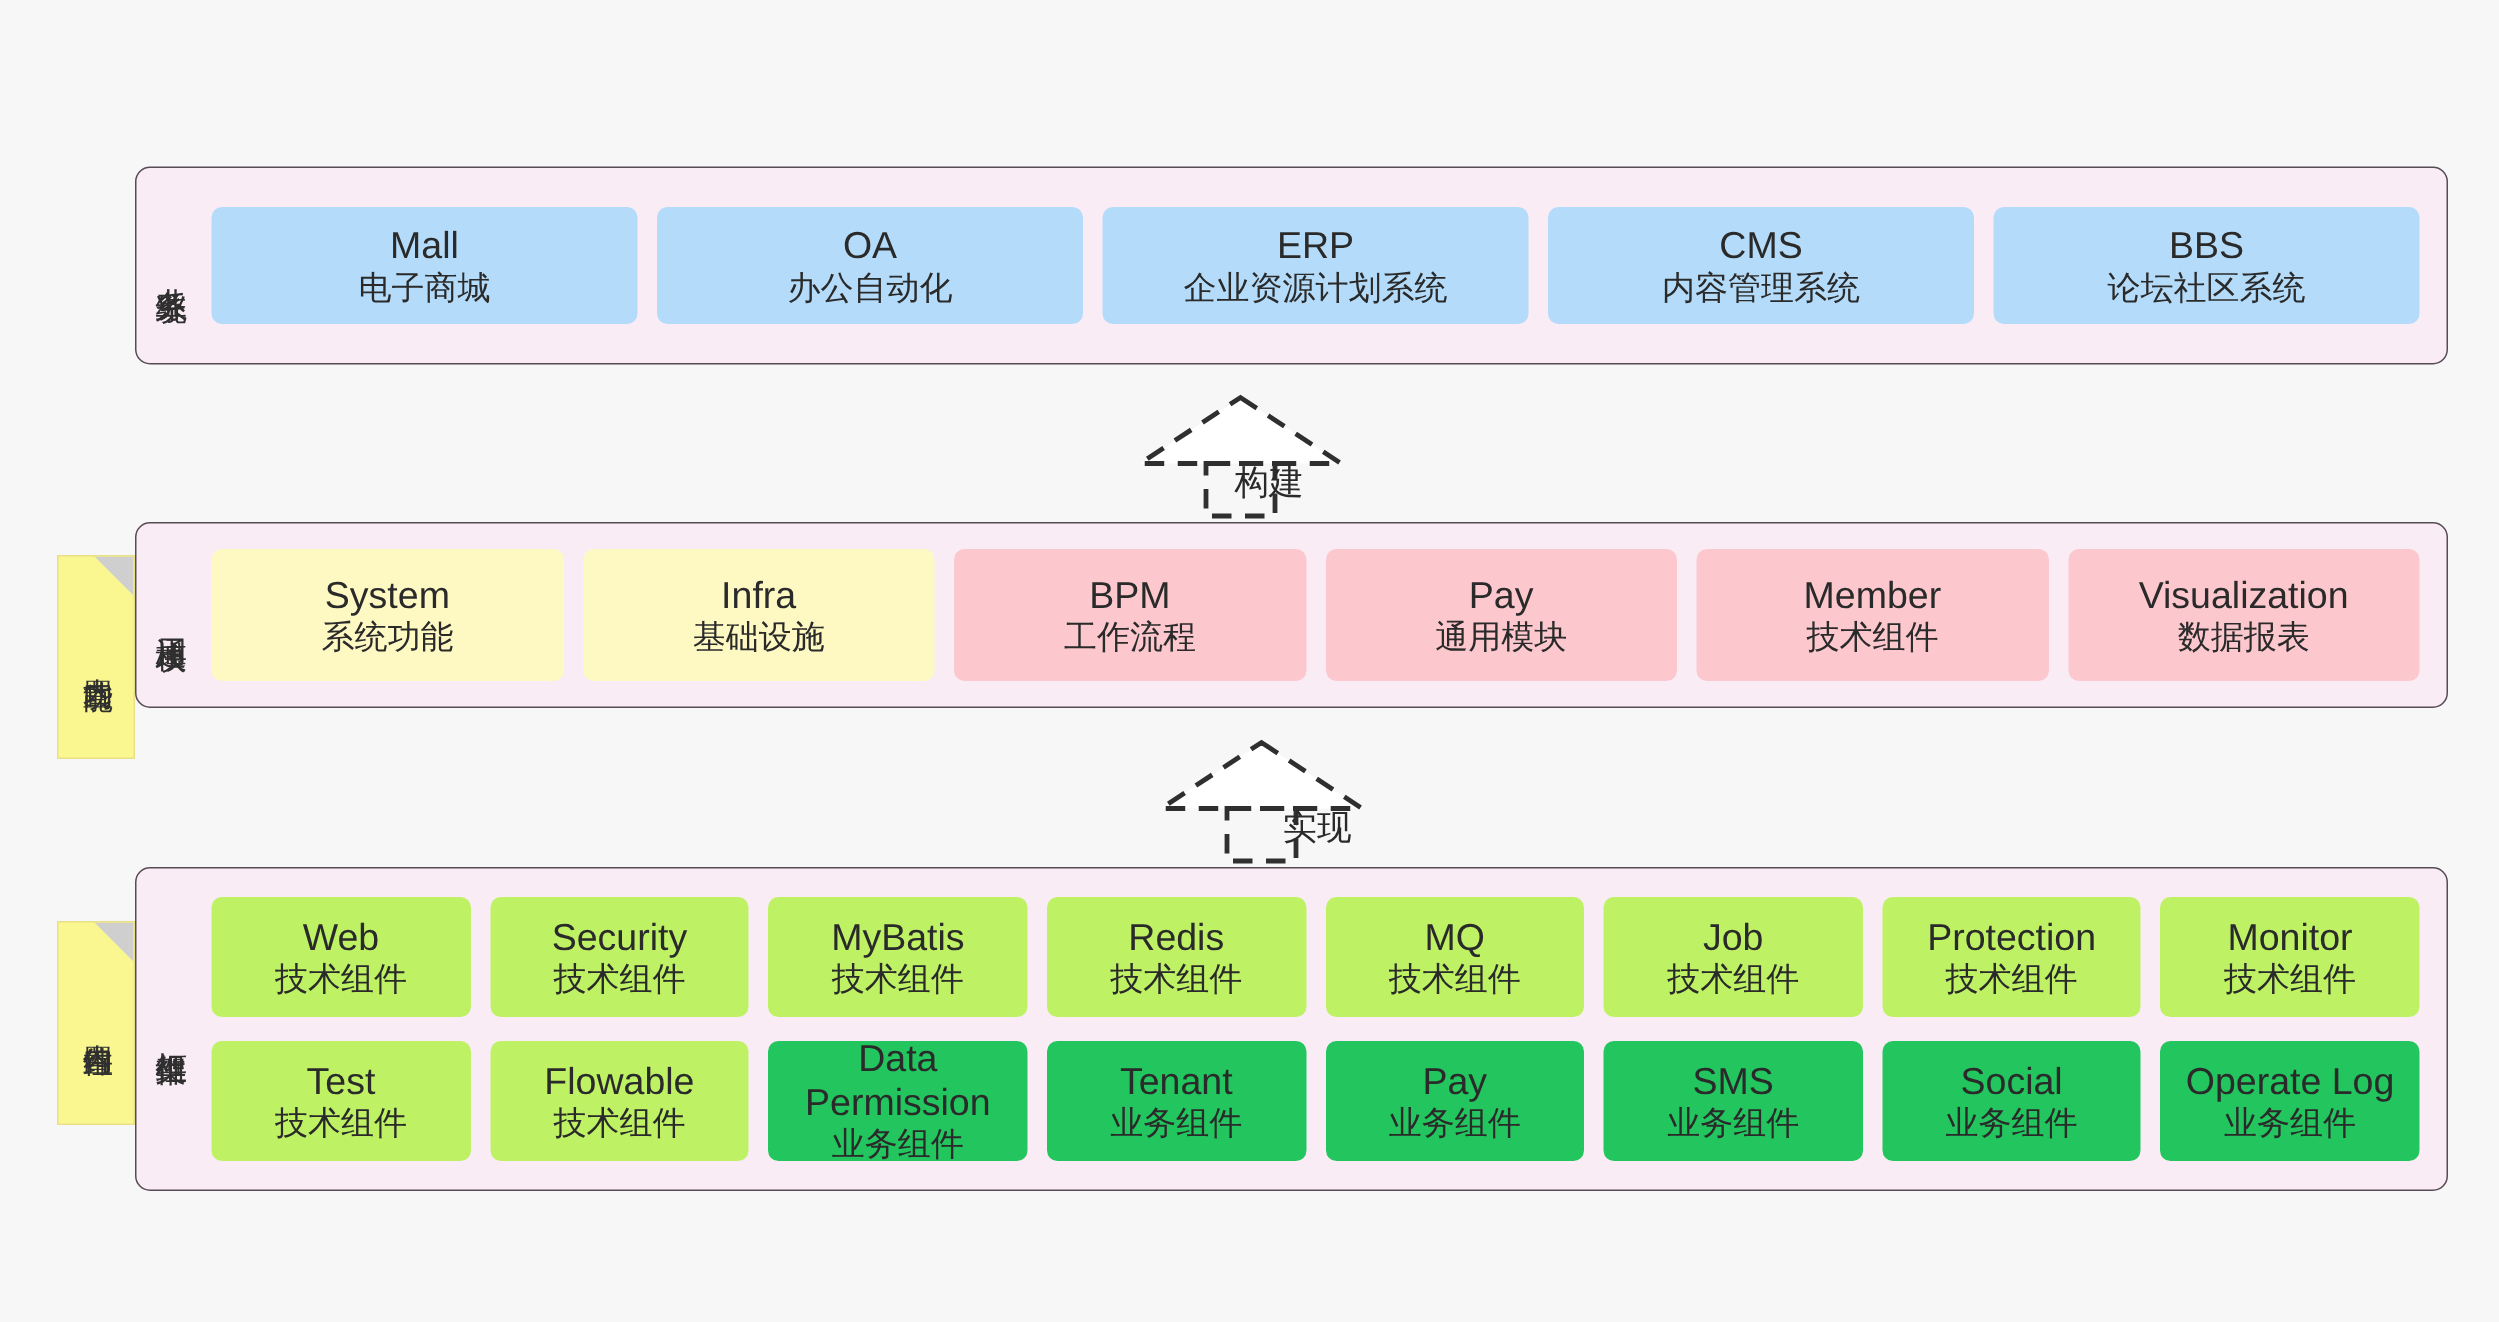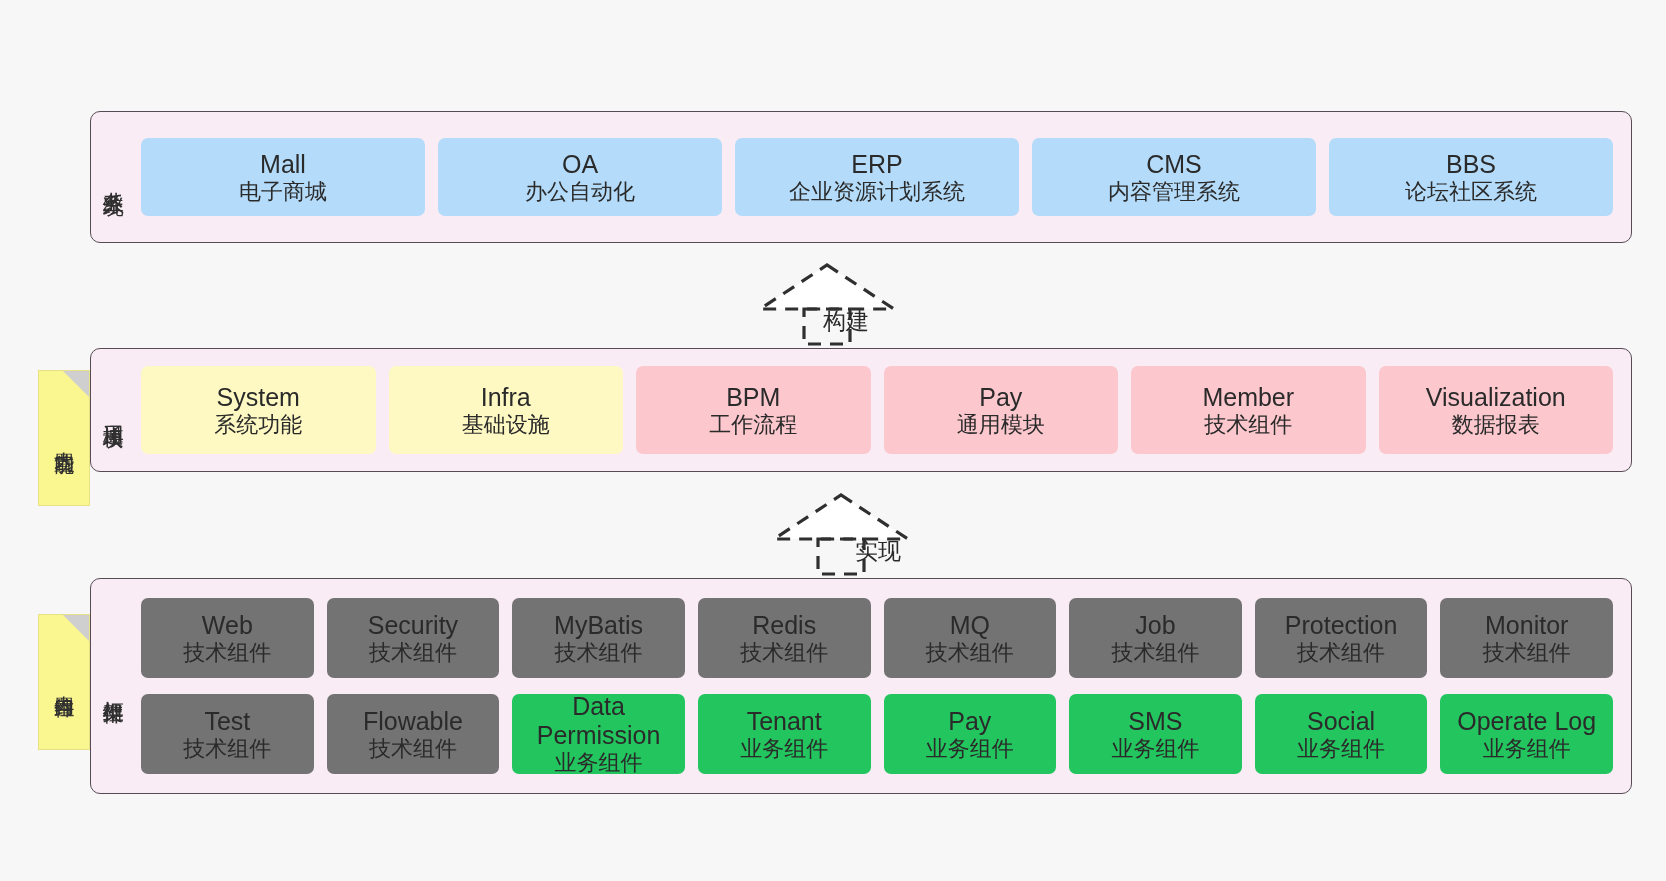--- a/index.html
+++ b/index.html
@@ -75,21 +75,21 @@
   .card .t1 { font-size: 25px; }
   .card .t2 { font-size: 22px; }
 
   .card.h-biz   { height: 78px; }
   .card.h-mod   { height: 88px; }
   .card.h-frame { height: 80px; }
 
   .c-blue       { background: #b4dcfa; }
   .c-red        { background: #fef9c3; align-items: center; }
   .c-pink       { background: #fcc8ce; }
-  .c-green      { background: #737373; }
+  .c-green      { background: #bef264; }
   .c-greenlight { background: #22c55e; }
 
   
   .note {
     position: absolute;
     background: #fbf790;
     border: 1px solid #e8e086;
     box-sizing: border-box;
     display: flex;
     align-items: center;

